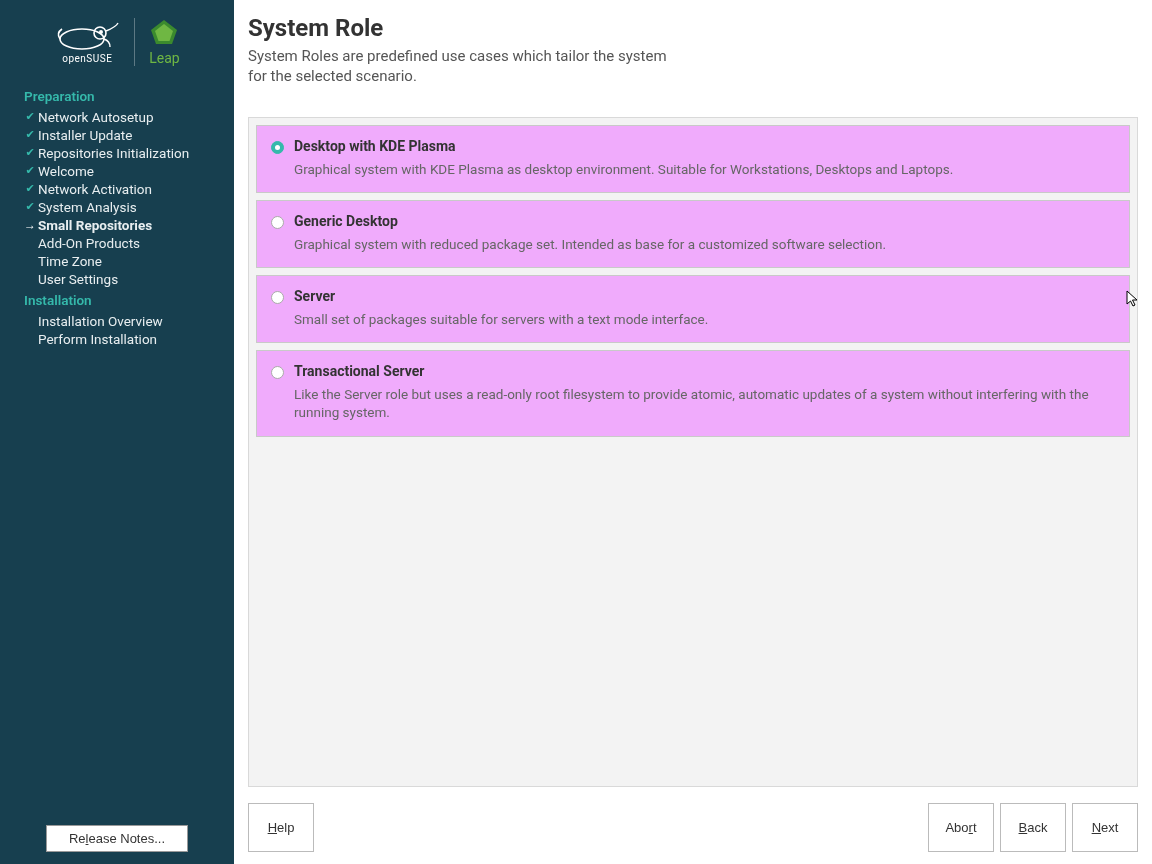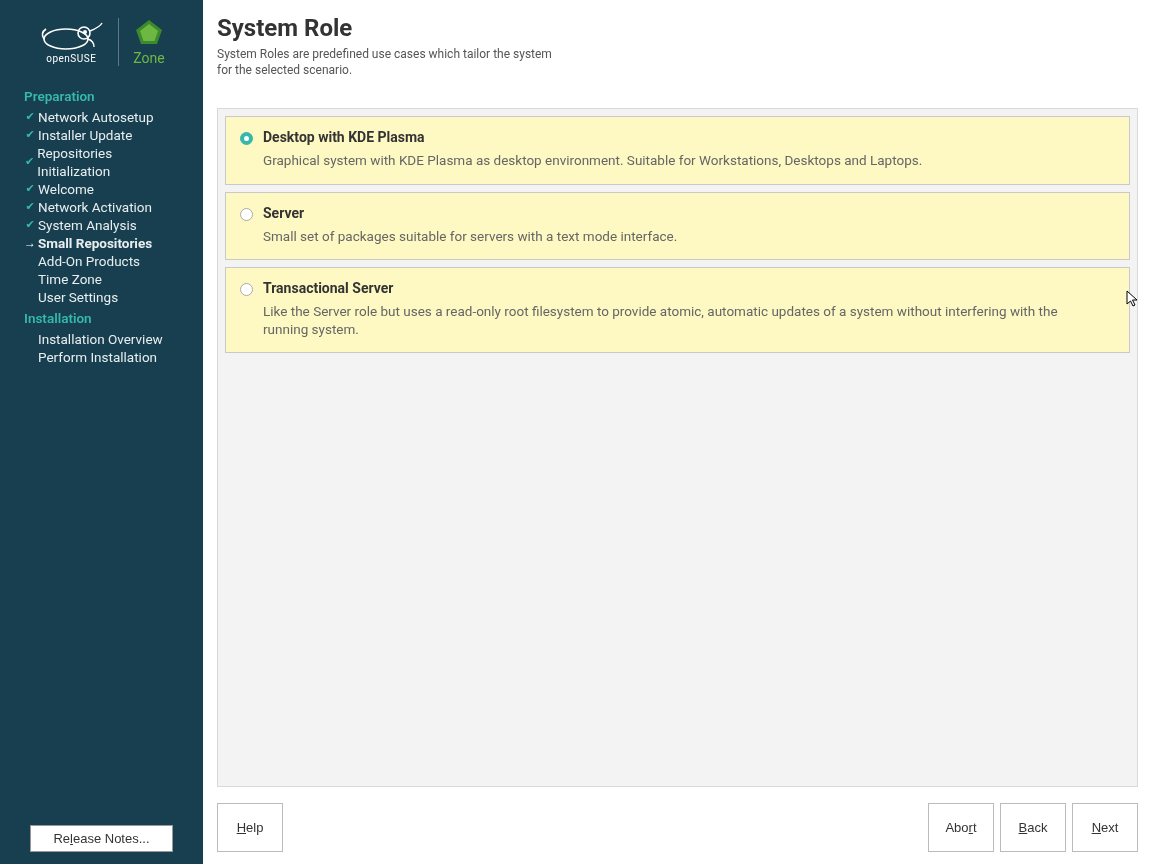--- a/index.html
+++ b/index.html
@@ -10,21 +10,21 @@
     body {
       font-family: -apple-system, BlinkMacSystemFont, "Segoe UI", Roboto, "Helvetica Neue", Arial, sans-serif;
       font-size: 14px;
       width: 1152px;
       height: 864px;
       display: flex;
       overflow: hidden;
       background: #f9f9f9;
     }
     .sidebar {
-      width: 203px;
+      width: 234px;
       background: #173f4f;
       color: #fff;
       display: flex;
       flex-direction: column;
       flex-shrink: 0;
     }
     .logo-area {
       display: flex;
       align-items: center;
       justify-content: center;
@@ -112,37 +112,37 @@
       flex-direction: column;
     }
     .page-title {
       font-size: 24px;
       font-weight: 700;
       color: #333;
       margin-bottom: 4px;
     }
     .page-desc {
       color: #555;
-      font-size: 12px;
+      font-size: 15px;
       line-height: 1.35;
       margin-bottom: 30px;
       white-space: pre-line;
       max-width: 640px;
     }
     .roles-container {
       border: 1px solid #d9d9d9;
       background: #f3f3f3;
       padding: 7px;
       flex: 1;
       overflow: auto;
       margin-bottom: 8px;
     }
     .role-card {
       border: 1px solid #c9c9c9;
-      background: #fef9c3;
+      background: #f0abfc;
       padding: 12px 14px 14px 14px;
       margin-bottom: 7px;
       display: flex;
       align-items: flex-start;
       cursor: pointer;
     }
     .role-card:last-child { margin-bottom: 0; }
     .radio {
       width: 13px;
       height: 13px;
@@ -220,21 +220,21 @@
         <path d="M50 18 Q 56 20 56 26" fill="none" stroke="#fff" stroke-width="1.4"></path>
       </svg>
       <span class="brand">openSUSE</span>
     </div>
     <div class="logo-divider"></div>
     <div class="logo-leap">
       <svg width="30" height="30" viewBox="0 0 30 30">
         <polygon points="15,2 28,12 23,26 7,26 2,12" fill="#3b8a2e"></polygon>
         <polygon points="15,6 24,13 20.5,23 9.5,23 6,13" fill="#6fb743"></polygon>
       </svg>
-      <span class="brand">Zone</span>
+      <span class="brand">Leap</span>
     </div>
   </div>
 
   <div class="nav" id="nav">
       <div class="nav-section-header">Preparation</div>
       <div class="nav-item">
         <span class="icon-slot">
           <span class="check">✔</span>
         </span>
         <span>Network Autosetup</span>
@@ -312,20 +312,27 @@
         <div class="role-card">
           <div class="radio selected"></div>
           <div class="role-body">
             <div class="role-title">Desktop with KDE Plasma</div>
             <div class="role-desc">Graphical system with KDE Plasma as desktop environment. Suitable for Workstations, Desktops and Laptops.</div>
           </div>
         </div>
         <div class="role-card">
           <div class="radio"></div>
           <div class="role-body">
+            <div class="role-title">Generic Desktop</div>
+            <div class="role-desc">Graphical system with reduced package set. Intended as base for a customized software selection.</div>
+          </div>
+        </div>
+        <div class="role-card">
+          <div class="radio"></div>
+          <div class="role-body">
             <div class="role-title">Server</div>
             <div class="role-desc">Small set of packages suitable for servers with a text mode interface.</div>
           </div>
         </div>
         <div class="role-card">
           <div class="radio"></div>
           <div class="role-body">
             <div class="role-title">Transactional Server</div>
             <div class="role-desc">Like the Server role but uses a read-only root filesystem to provide atomic, automatic updates of a system without interfering with the running system.</div>
           </div>

